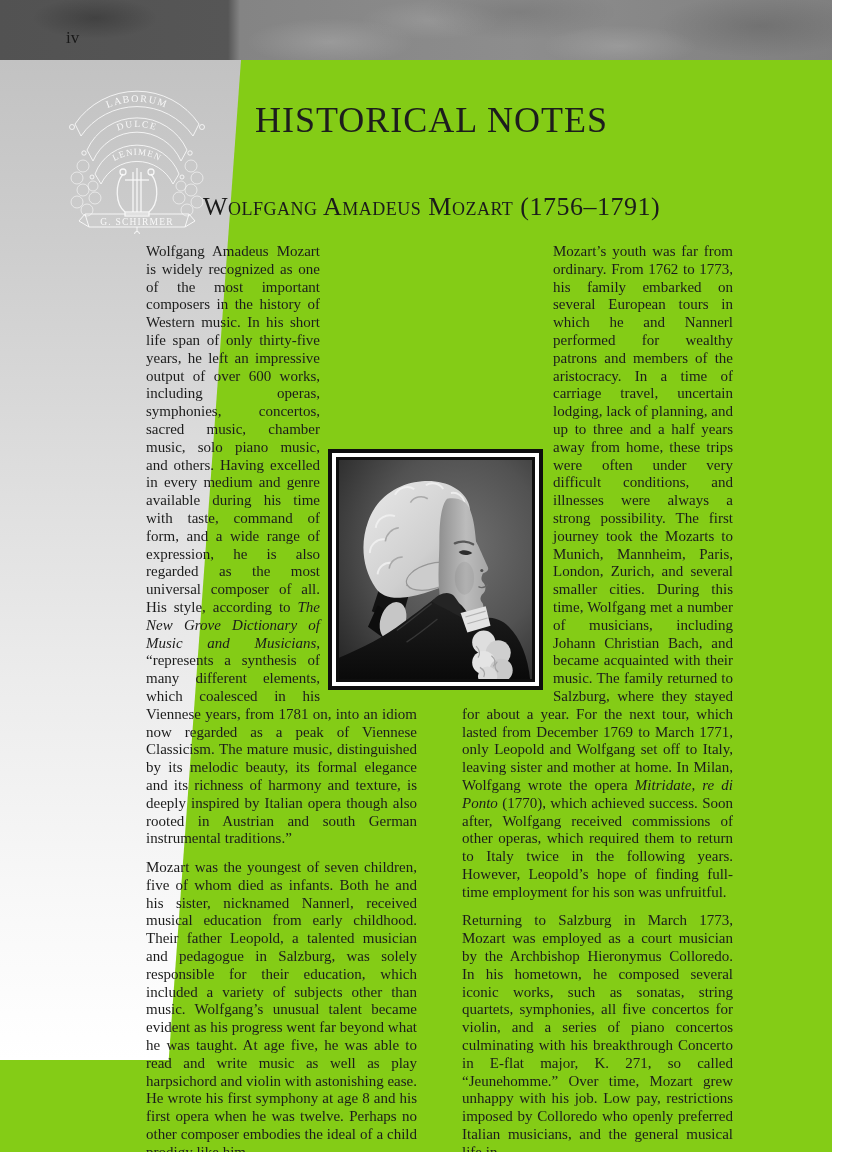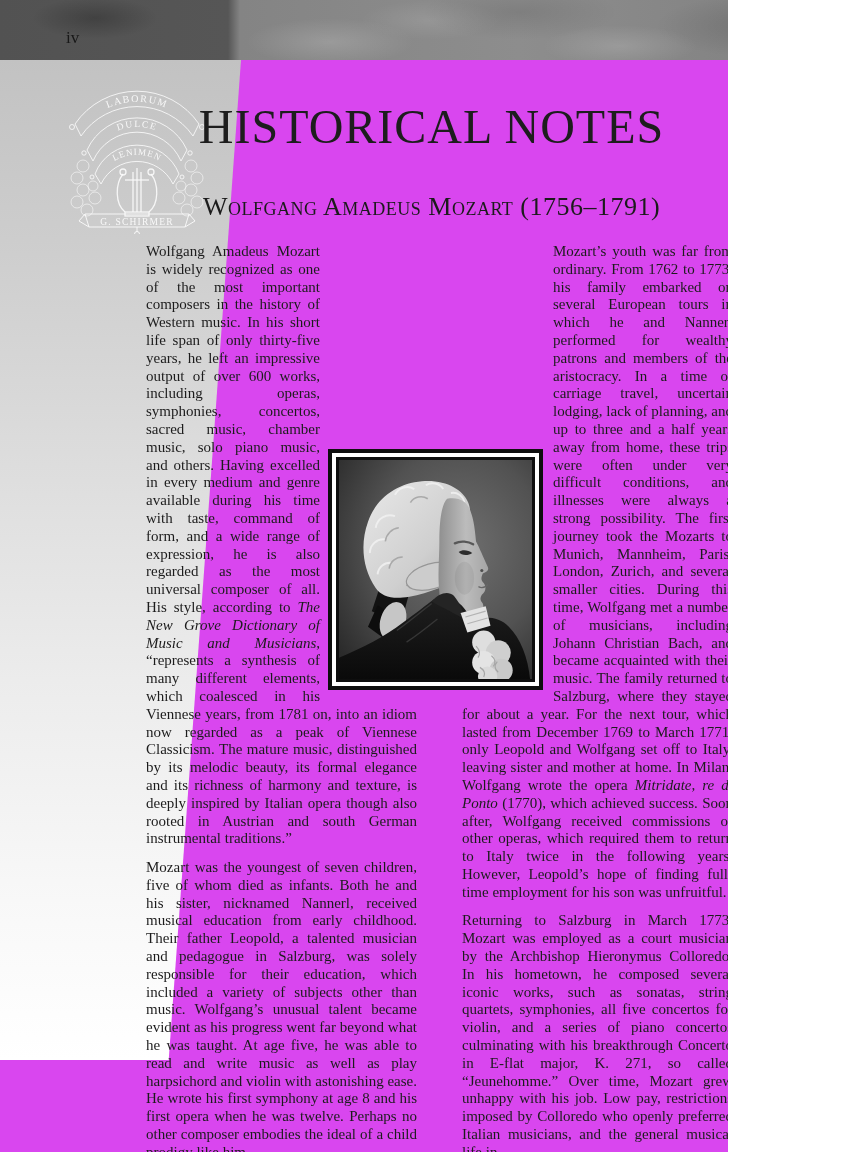--- a/index.html
+++ b/index.html
@@ -1,16 +1,16 @@
 <!DOCTYPE html>
 <html><head>
 <meta charset="utf-8">
 <style>
   html,body{margin:0;padding:0;background:#ffffff;}
-  .page{position:relative;width:728px;height:1152px;background:#d946ef;overflow:hidden;
+  .page{position:relative;width:832px;height:1152px;background:#84cc16;overflow:hidden;
         font-family:"Liberation Serif","DejaVu Serif",serif;color:#1c1c1c;}
 
   
   .band{position:absolute;left:0;top:0;width:864px;height:60px;z-index:1;
     background:
       radial-gradient(90px 30px at 95px 18px, rgba(0,0,0,.22), transparent 70%),
       radial-gradient(120px 34px at 330px 42px, rgba(255,255,255,.16), transparent 70%),
       radial-gradient(140px 40px at 520px 12px, rgba(0,0,0,.10), transparent 70%),
       radial-gradient(110px 30px at 620px 46px, rgba(255,255,255,.15), transparent 70%),
       radial-gradient(150px 45px at 760px 26px, rgba(0,0,0,.13), transparent 70%),
@@ -21,21 +21,21 @@
   .wedge{position:absolute;left:0;top:60px;width:241px;height:1000px;z-index:1;
     clip-path:polygon(0 0,100% 0,70% 100%,0 100%);
     background:linear-gradient(to bottom,#c2c2c2 0,#cdcdcd 18%,#dedede 42%,#ececec 62%,#f8f8f8 84%,#ffffff 100%);}
 
   .page-number{position:absolute;left:66px;top:28px;z-index:2;font-size:17px;color:#181818;}
 
   .logo{position:absolute;left:54px;top:64px;width:166px;height:170px;z-index:2;opacity:.92;}
   .logo text{fill:rgba(255,255,255,.95);font-family:"Liberation Serif","DejaVu Serif",serif;}
 
   .title{position:absolute;left:130px;top:102px;width:603px;z-index:3;text-align:center;
-         font-size:48px;line-height:1.05;letter-spacing:1px;font-weight:400;color:#1d1d1d;}
+         font-size:36px;line-height:1.05;letter-spacing:1px;font-weight:400;color:#1d1d1d;}
   .subtitle{position:absolute;left:80px;top:192px;width:703px;z-index:3;text-align:center;
          font-size:26px;font-variant:small-caps;letter-spacing:.5px;font-weight:400;color:#1b1b1b;}
 
   .columns{position:absolute;left:130px;top:243px;width:603px;z-index:3;display:flex;gap:29px;}
   .col{width:287px;text-align:justify;font-size:15px;line-height:17.8px;color:#1c1c1c;}
   .col p{margin:0 0 11px 16px;}
   .col i{font-style:italic;}
   .spacer-l{float:right;width:97px;height:258px;margin-top:196px;}
   .spacer-r{float:left;width:107px;height:260px;margin-top:196px;}
 

